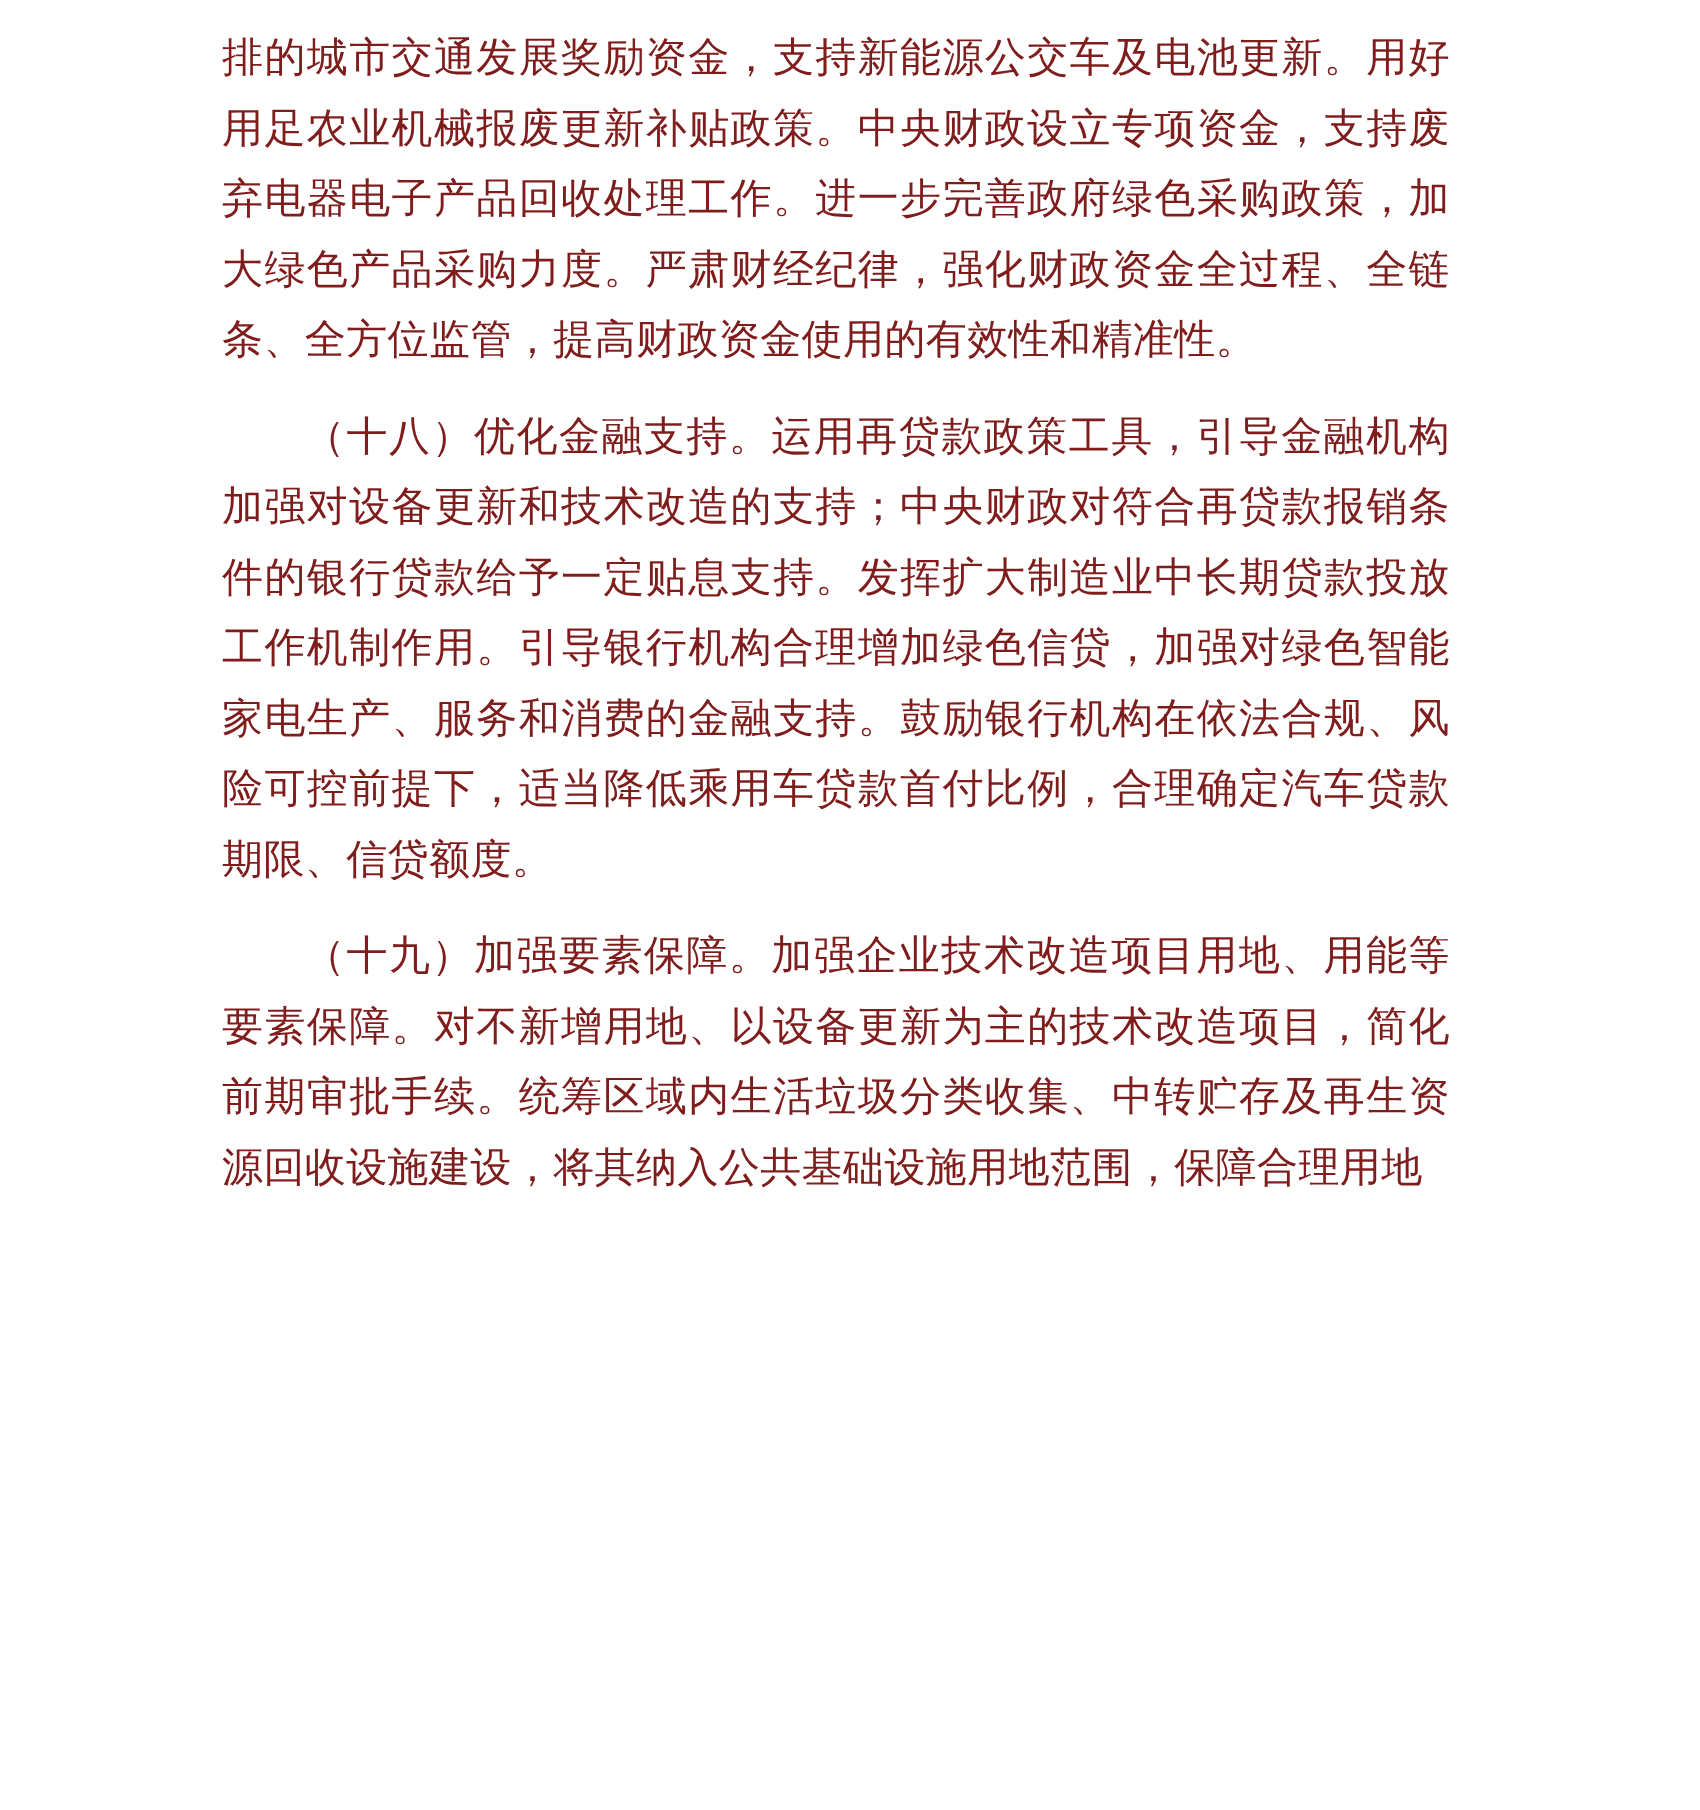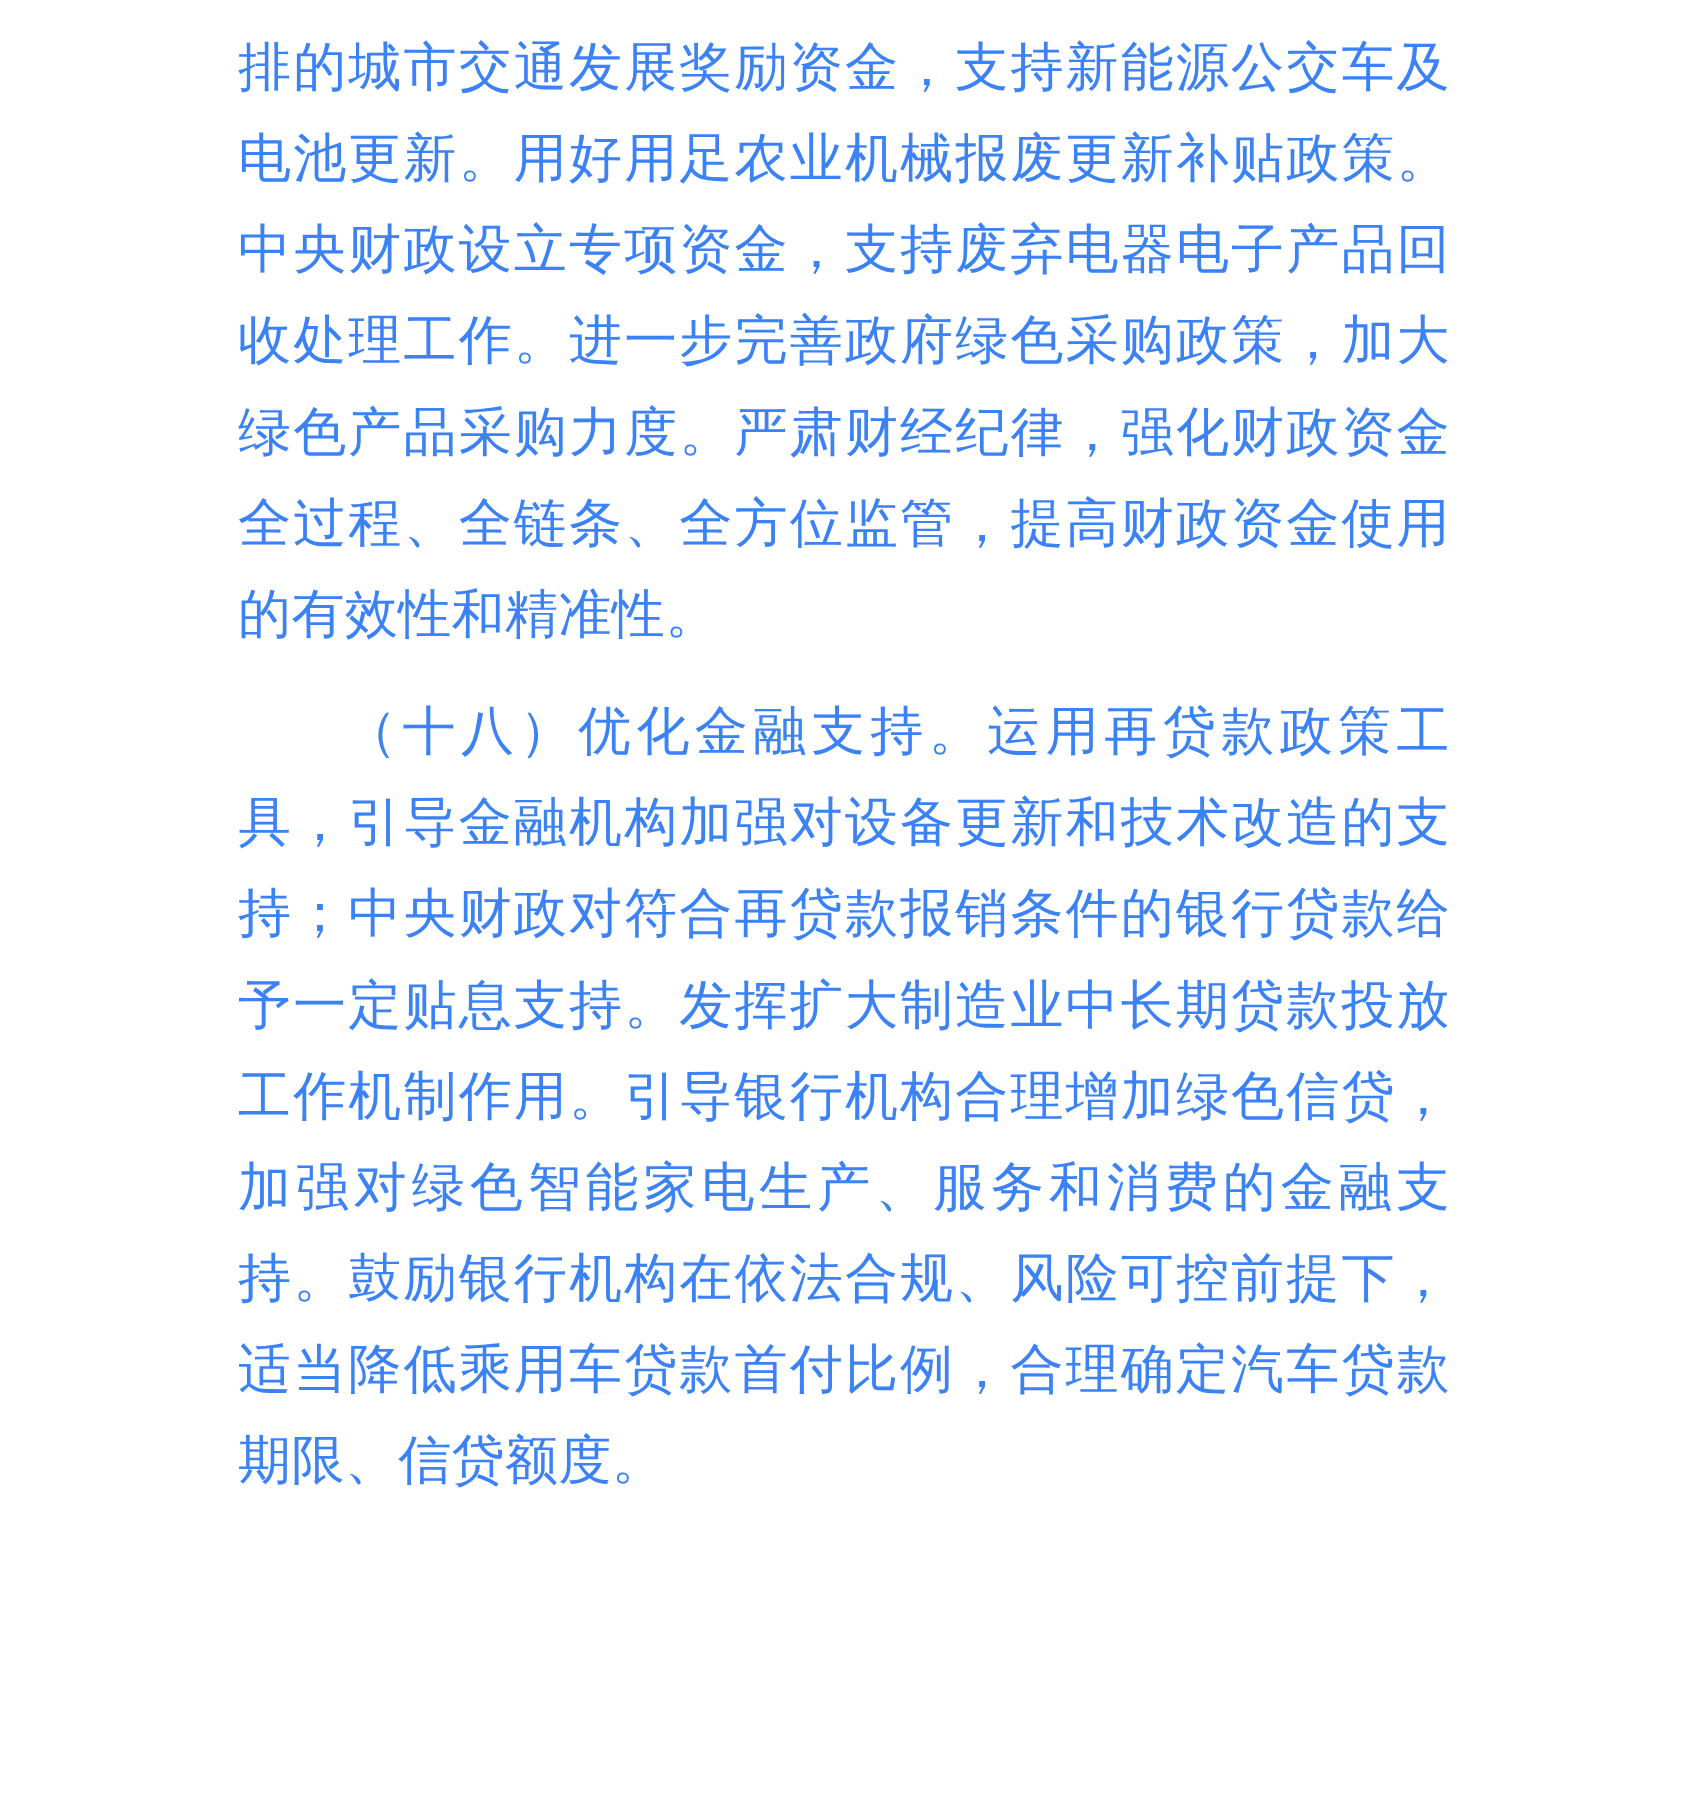--- a/index.html
+++ b/index.html
@@ -15,40 +15,40 @@
     overflow: hidden;
   }
   .page {
     position: relative;
     width: 1700px;
     height: 1810px;
     box-sizing: border-box;
     padding: 22px 250px 0 222px;
   }
   .doc-body {
-    font-size: 53px;
+    font-size: 41px;
     line-height: 1.72;
     text-align: justify;
     text-justify: inter-ideograph;
     letter-spacing: 0.4px;
-    color: #3b82f6;
-    margin-left: 16px;
+    color: #7f1d1d;
   }
   .para {
     margin: 0 0 26px 0;
     text-indent: 0;
   }
   .para.indent {
     text-indent: 2em;
   }
   .para:last-child {
     margin-bottom: 0;
   }
 </style>
 </head>
 <body>
 
 <div class="page">
   <div class="doc-body">
     <p class="para">排的城市交通发展奖励资金，支持新能源公交车及电池更新。用好用足农业机械报废更新补贴政策。中央财政设立专项资金，支持废弃电器电子产品回收处理工作。进一步完善政府绿色采购政策，加大绿色产品采购力度。严肃财经纪律，强化财政资金全过程、全链条、全方位监管，提高财政资金使用的有效性和精准性。</p>
     <p class="para indent">（十八）优化金融支持。运用再贷款政策工具，引导金融机构加强对设备更新和技术改造的支持；中央财政对符合再贷款报销条件的银行贷款给予一定贴息支持。发挥扩大制造业中长期贷款投放工作机制作用。引导银行机构合理增加绿色信贷，加强对绿色智能家电生产、服务和消费的金融支持。鼓励银行机构在依法合规、风险可控前提下，适当降低乘用车贷款首付比例，合理确定汽车贷款期限、信贷额度。</p>
+    <p class="para indent">（十九）加强要素保障。加强企业技术改造项目用地、用能等要素保障。对不新增用地、以设备更新为主的技术改造项目，简化前期审批手续。统筹区域内生活垃圾分类收集、中转贮存及再生资源回收设施建设，将其纳入公共基础设施用地范围，保障合理用地</p>
   </div>
 </div>
 
 </body></html>

